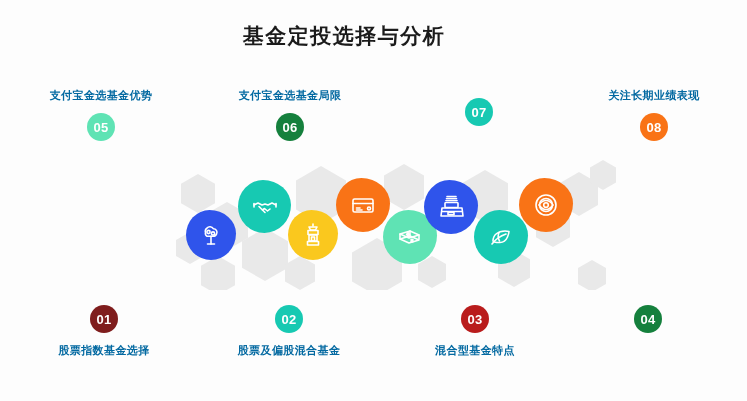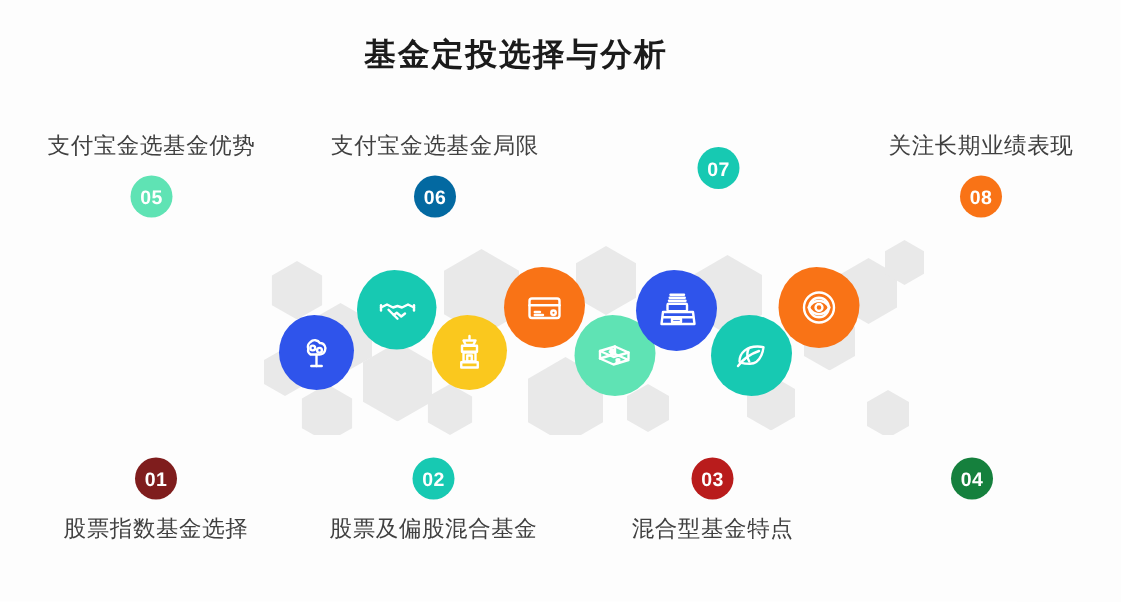--- a/index.html
+++ b/index.html
@@ -55,23 +55,23 @@
   .blob svg { display:block; }
   .blob svg * { stroke:#ffffff; fill:none; stroke-width:1.6; stroke-linecap:round; stroke-linejoin:round; }
 
   
   .callout {
     position:absolute;
     width:186px;
     text-align:center;
   }
   .callout-label {
-    font-size:15px;
-    font-weight:normal;
-    color:#404040;
+    font-size:11px;
+    font-weight:bold;
+    color:#0369a1;
     letter-spacing:0.4px;
     white-space:nowrap;
   }
   .badge {
     width:28px; height:28px;
     border-radius:50%;
     display:inline-flex;
     align-items:center;
     justify-content:center;
     font-size:13px;
@@ -194,21 +194,21 @@
 
   </div>
 
   <div class="callout top" style="left:8px;top:88px;">
     <div class="callout-label">支付宝金选基金优势</div>
     <div class="badge" style="background:#5fe3b4;">05</div>
   </div>
 
   <div class="callout top" style="left:197px;top:88px;">
     <div class="callout-label">支付宝金选基金局限</div>
-    <div class="badge" style="background:#0369a1;">06</div>
+    <div class="badge" style="background:#15803d;">06</div>
   </div>
 
   <div class="callout top" style="left:386px;top:88px;">
     <div class="badge" style="background:#17c9b2;">07</div>
   </div>
 
   <div class="callout top" style="left:561px;top:88px;">
     <div class="callout-label">关注长期业绩表现</div>
     <div class="badge" style="background:#f97316;">08</div>
   </div>

